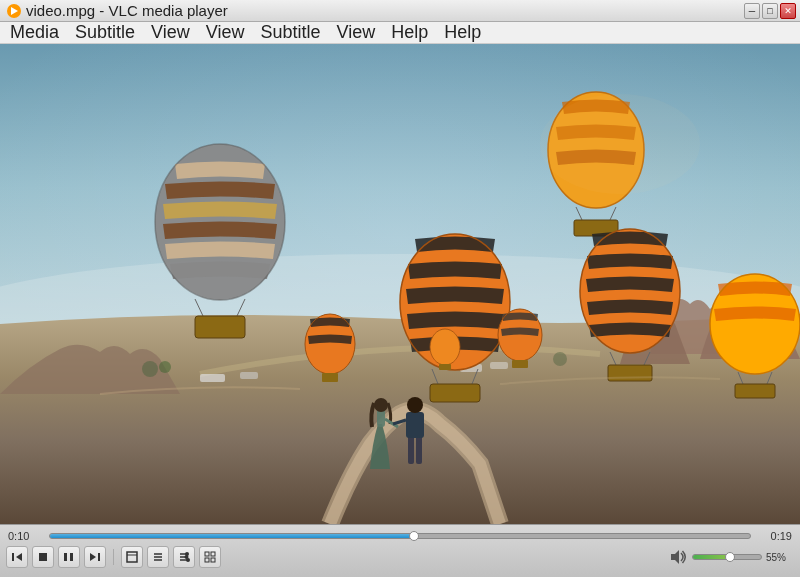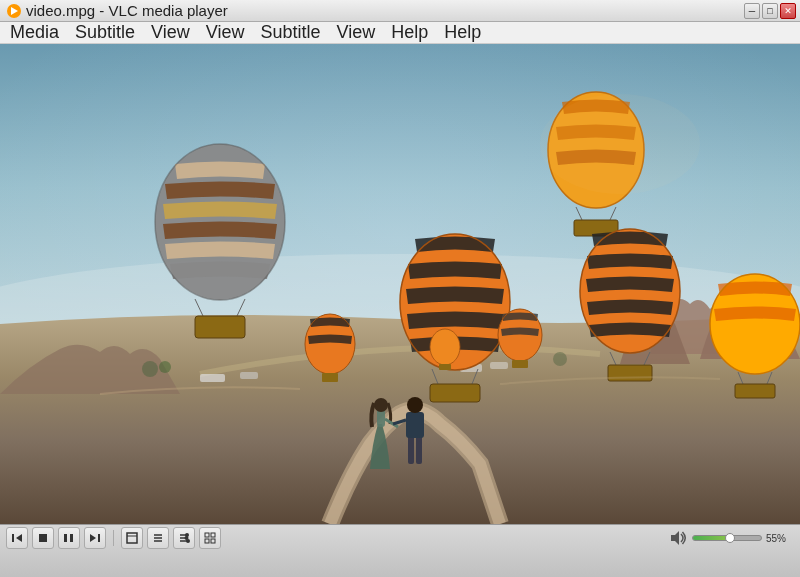--- a/index.html
+++ b/index.html
@@ -437,20 +437,28 @@
 
     <ellipse cx="620" cy="100" rx="80" ry="50" fill="#ffe0a0" opacity="0.05"></ellipse>
 
     <path d="M100,350 Q200,340 300,345" fill="none" stroke="#c0a880" stroke-width="2" opacity="0.4"></path>
     <path d="M500,340 Q620,330 720,335" fill="none" stroke="#c0a880" stroke-width="2" opacity="0.3"></path>
   </svg>
 </div>
 
 <div id="control-bar">
 
+  <div id="progress-row">
+    <span id="time-current">0:10</span>
+    <div id="progress-bar-container">
+      <div id="progress-bar-fill" style="width: 52%"></div>
+      <div id="progress-handle" style="left: 52%"></div>
+    </div>
+    <span id="time-total">0:19</span>
+  </div>
 
   <div id="buttons-row">
 
     <div class="ctrl-btn" title="Previous">
       <svg width="12" height="12" viewBox="0 0 12 12">
           <polygon points="11,2 5,6 11,10" fill="#333"></polygon>
           <rect x="1" y="2" width="2" height="8" fill="#333"></rect>
         </svg>
     </div>
     <div class="ctrl-btn" title="Stop">

